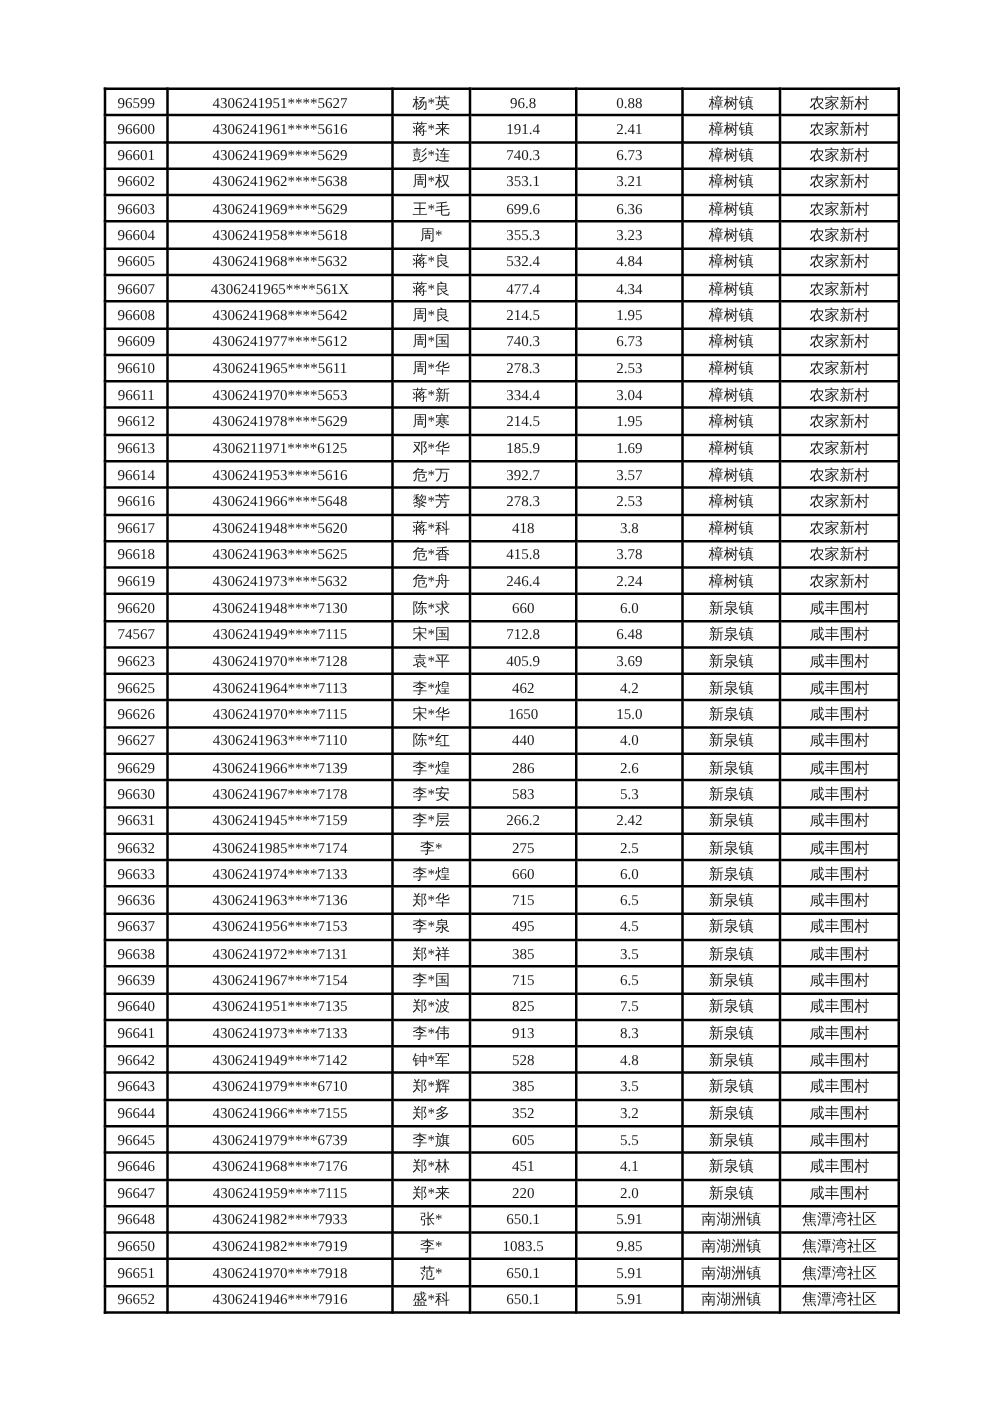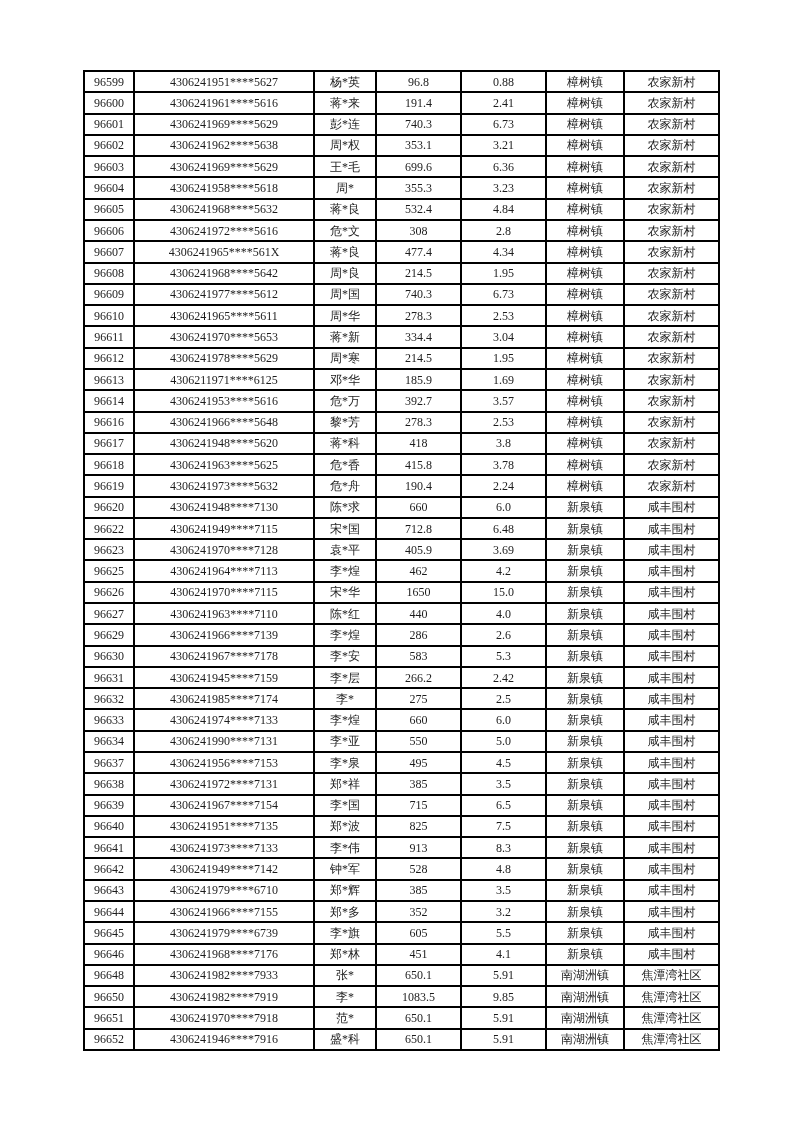--- a/index.html
+++ b/index.html
@@ -113,29 +113,20 @@
         <tr>
           <td>96605</td>
           <td>4306241968****5632</td>
           <td>蒋*良</td>
           <td>532.4</td>
           <td>4.84</td>
           <td>樟树镇</td>
           <td>农家新村</td>
         </tr>
         <tr>
-          <td>96606</td>
-          <td>4306241972****5616</td>
-          <td>危*文</td>
-          <td>308</td>
-          <td>2.8</td>
-          <td>樟树镇</td>
-          <td>农家新村</td>
-        </tr>
-        <tr>
           <td>96607</td>
           <td>4306241965****561X</td>
           <td>蒋*良</td>
           <td>477.4</td>
           <td>4.34</td>
           <td>樟树镇</td>
           <td>农家新村</td>
         </tr>
         <tr>
           <td>96608</td>
@@ -224,36 +215,36 @@
           <td>危*香</td>
           <td>415.8</td>
           <td>3.78</td>
           <td>樟树镇</td>
           <td>农家新村</td>
         </tr>
         <tr>
           <td>96619</td>
           <td>4306241973****5632</td>
           <td>危*舟</td>
-          <td>190.4</td>
+          <td>246.4</td>
           <td>2.24</td>
           <td>樟树镇</td>
           <td>农家新村</td>
         </tr>
         <tr>
           <td>96620</td>
           <td>4306241948****7130</td>
           <td>陈*求</td>
           <td>660</td>
           <td>6.0</td>
           <td>新泉镇</td>
           <td>咸丰围村</td>
         </tr>
         <tr>
-          <td>96622</td>
+          <td>74567</td>
           <td>4306241949****7115</td>
           <td>宋*国</td>
           <td>712.8</td>
           <td>6.48</td>
           <td>新泉镇</td>
           <td>咸丰围村</td>
         </tr>
         <tr>
           <td>96623</td>
           <td>4306241970****7128</td>
@@ -329,25 +320,25 @@
         <tr>
           <td>96633</td>
           <td>4306241974****7133</td>
           <td>李*煌</td>
           <td>660</td>
           <td>6.0</td>
           <td>新泉镇</td>
           <td>咸丰围村</td>
         </tr>
         <tr>
-          <td>96634</td>
-          <td>4306241990****7131</td>
-          <td>李*亚</td>
-          <td>550</td>
-          <td>5.0</td>
+          <td>96636</td>
+          <td>4306241963****7136</td>
+          <td>郑*华</td>
+          <td>715</td>
+          <td>6.5</td>
           <td>新泉镇</td>
           <td>咸丰围村</td>
         </tr>
         <tr>
           <td>96637</td>
           <td>4306241956****7153</td>
           <td>李*泉</td>
           <td>495</td>
           <td>4.5</td>
           <td>新泉镇</td>
@@ -424,20 +415,29 @@
           <td>5.5</td>
           <td>新泉镇</td>
           <td>咸丰围村</td>
         </tr>
         <tr>
           <td>96646</td>
           <td>4306241968****7176</td>
           <td>郑*林</td>
           <td>451</td>
           <td>4.1</td>
+          <td>新泉镇</td>
+          <td>咸丰围村</td>
+        </tr>
+        <tr>
+          <td>96647</td>
+          <td>4306241959****7115</td>
+          <td>郑*来</td>
+          <td>220</td>
+          <td>2.0</td>
           <td>新泉镇</td>
           <td>咸丰围村</td>
         </tr>
         <tr>
           <td>96648</td>
           <td>4306241982****7933</td>
           <td>张*</td>
           <td>650.1</td>
           <td>5.91</td>
           <td>南湖洲镇</td>

